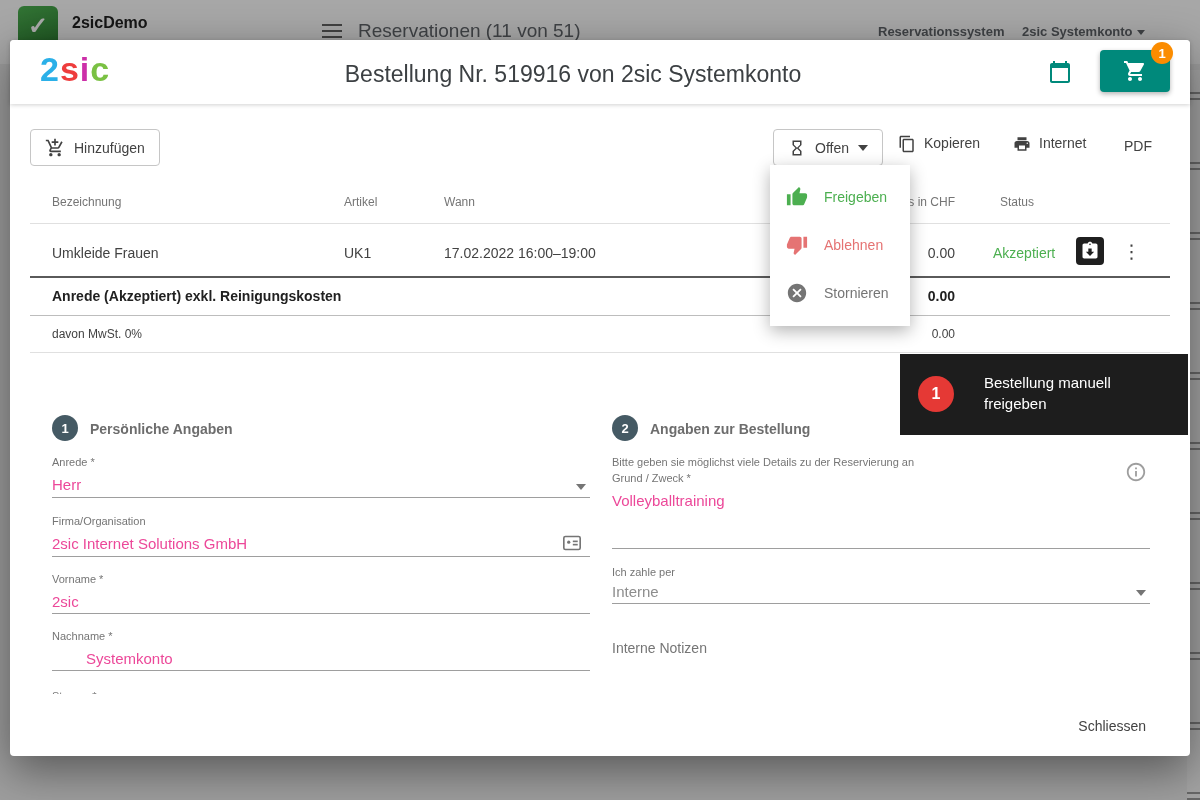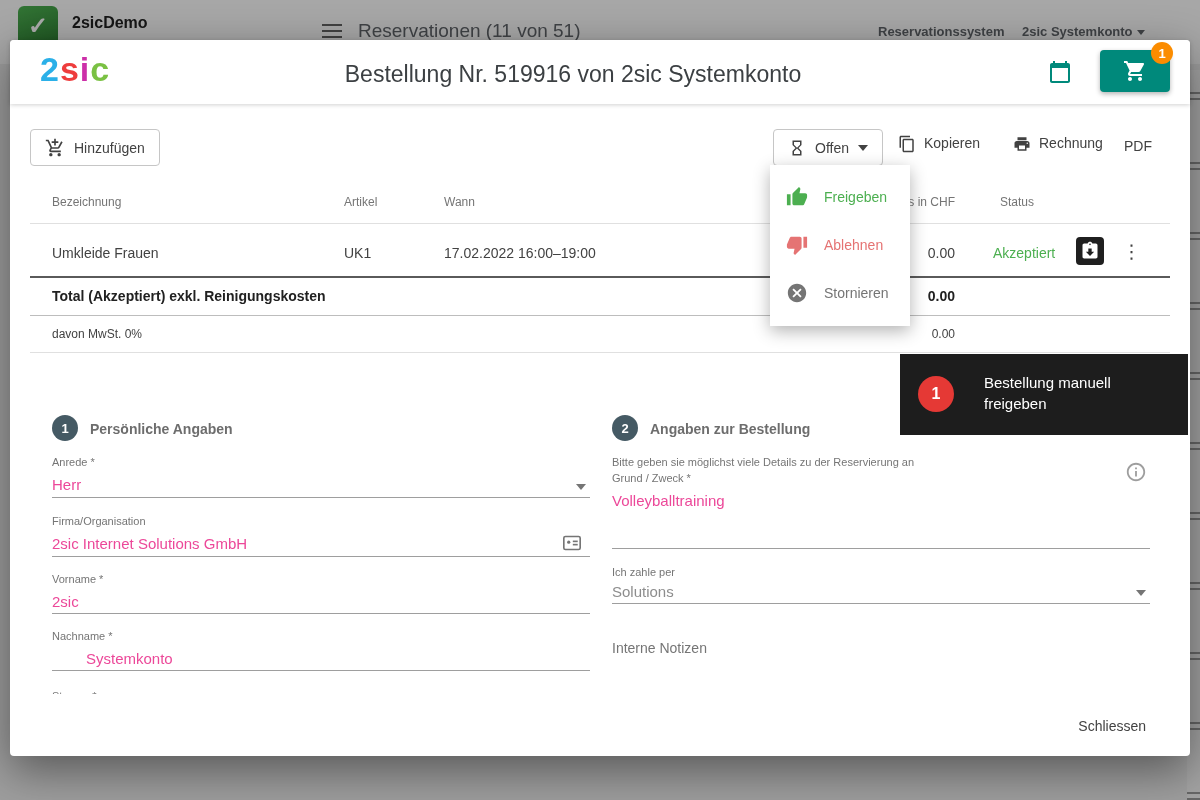--- a/index.html
+++ b/index.html
@@ -149,21 +149,21 @@
       <svg width="18" height="18" viewBox="0 0 24 24" fill="#424242">
           <path d="M16 1H4c-1.1 0-2 .9-2 2v14h2V3h12V1zm3 4H8c-1.1 0-2 .9-2 2v14c0 1.1.9 2 2 2h11c1.1 0 2-.9 2-2V7c0-1.1-.9-2-2-2zm0 16H8V7h11v14z"></path>
         </svg>
       <span>Kopieren</span>
     </button>
 
     <button class="btn-flat" style="left:1003px; top:95px;">
       <svg width="18" height="18" viewBox="0 0 24 24" fill="#424242">
           <path d="M19 8H5c-1.66 0-3 1.34-3 3v6h4v4h12v-4h4v-6c0-1.66-1.34-3-3-3zm-3 11H8v-5h8v5zm3-7c-.55 0-1-.45-1-1s.45-1 1-1 1 .45 1 1-.45 1-1 1zm-1-9H6v4h12V3z"></path>
         </svg>
-      <span>Rechnung</span>
+      <span>Internet</span>
     </button>
 
     <button class="btn-flat" style="left:1114px; top:98px;">
       <span>PDF</span>
     </button>
 
     <div class="th" style="left:42px; top:155px;">Bezeichnung</div>
     <div class="th" style="left:334px; top:155px;">Artikel</div>
     <div class="th" style="left:434px; top:155px;">Wann</div>
     <div class="th num-r" style="left:790px; top:155px;">Preis in CHF</div>
@@ -176,21 +176,21 @@
     <div class="td num-r" style="left:790px; top:205px;">0.00</div>
     <div class="td status-ok" style="left:983px; top:205px;">Akzeptiert</div>
     <button class="row-icon-btn">
       <svg width="20" height="20" viewBox="0 0 24 24" fill="#fff">
           <path d="M19 3h-4.18C14.4 1.84 13.3 1 12 1c-1.3 0-2.4.84-2.82 2H5c-1.1 0-2 .9-2 2v14c0 1.1.9 2 2 2h14c1.1 0 2-.9 2-2V5c0-1.1-.9-2-2-2zm-7 0c.55 0 1 .45 1 1s-.45 1-1 1-1-.45-1-1 .45-1 1-1zm0 15l-5-5h3V9h4v4h3l-5 5z"></path>
         </svg>
     </button>
     <button class="dots">⋮</button>
     <div class="hline" style="top:236px; height:2px; background:#5a5a5a;"></div>
 
-    <div class="td" style="left:42px; top:248px; font-weight:bold; color:#212121;">Total (Akzeptiert) exkl. Reinigungskosten</div>
+    <div class="td" style="left:42px; top:248px; font-weight:bold; color:#212121;">Anrede (Akzeptiert) exkl. Reinigungskosten</div>
     <div class="td num-r" style="left:790px; top:248px; font-weight:bold; color:#212121;">0.00</div>
     <div class="hline" style="top:275px; background:#bdbdbd;"></div>
     <div class="td" style="left:42px; top:287px; font-size:12px;">davon MwSt. 0%</div>
     <div class="td num-r" style="left:790px; top:287px; font-size:12px;">0.00</div>
     <div class="hline" style="top:312px;"></div>
 
     <div class="menu">
       <div class="menu-item mi-green">
         <svg width="22" height="22" viewBox="0 0 24 24" fill="#4caf50">
             <path d="M1 21h4V9H1v12zm22-11c0-1.1-.9-2-2-2h-6.31l.95-4.57.03-.32c0-.41-.17-.79-.44-1.06L14.17 1 7.59 7.59C7.22 7.95 7 8.45 7 9v10c0 1.1.9 2 2 2h9c.83 0 1.54-.5 1.84-1.22l3.02-7.05c.09-.23.14-.47.14-.73v-2z"></path>
@@ -251,21 +251,21 @@
 
     <div class="f-label" style="left:602px; top:416px;">Bitte geben sie möglichst viele Details zu der Reservierung an</div>
     <div class="f-label" style="left:602px; top:432px;">Grund / Zweck *</div>
     <div class="f-value" style="left:602px; top:452px;">Volleyballtraining</div>
     <svg style="position:absolute; left:1115px; top:421px;" width="22" height="22" viewBox="0 0 24 24" fill="#9e9e9e">
         <path d="M11 7h2v2h-2zm0 4h2v6h-2zm1-9C6.48 2 2 6.48 2 12s4.48 10 10 10 10-4.48 10-10S17.52 2 12 2zm0 18c-4.41 0-8-3.59-8-8s3.59-8 8-8 8 3.59 8 8-3.59 8-8 8z"></path>
       </svg>
     <div class="f-line" style="left:602px; width:538px; top:508px;"></div>
 
     <div class="f-label" style="left:602px; top:526px;">Ich zahle per</div>
-    <div class="f-value ghost" style="left:602px; top:543px;">Solutions</div>
+    <div class="f-value ghost" style="left:602px; top:543px;">Interne</div>
     <span class="sel-caret" style="left:1126px; top:550px;"></span>
     <div class="f-line" style="left:602px; width:538px; top:563px;"></div>
 
     <div class="f-value" style="left:602px; top:600px; color:#757575; font-size:14px;">Interne Notizen</div>
 
     <button class="close-btn">Schliessen</button>
   </div>
 </div>
 
 </body></html>

